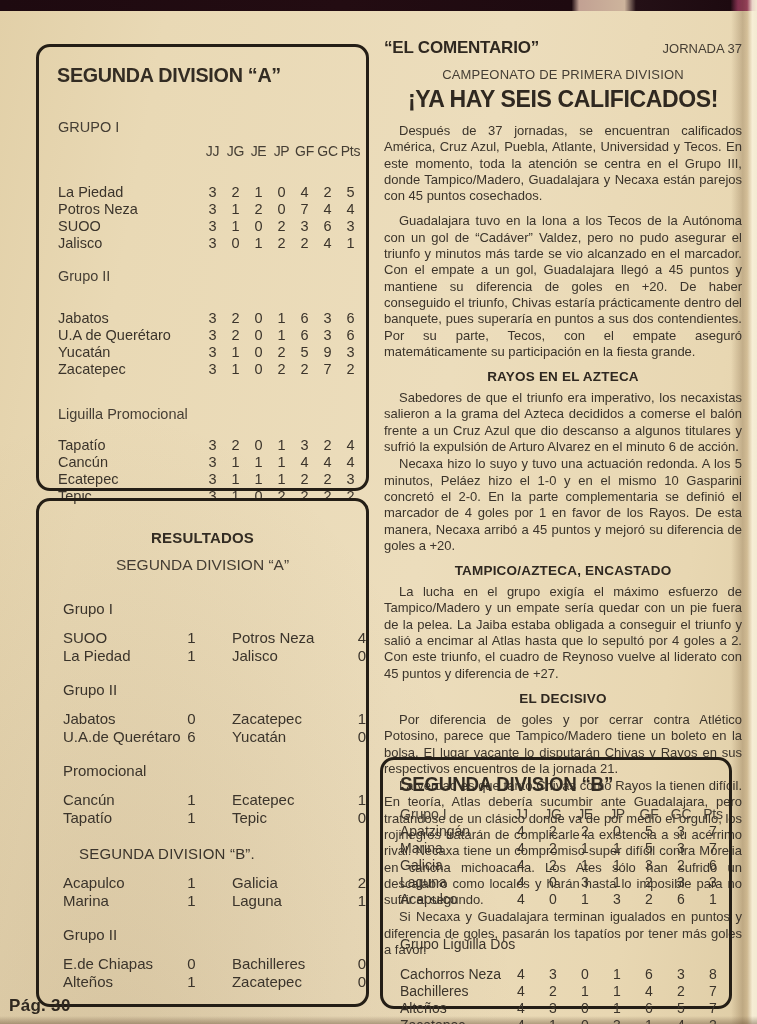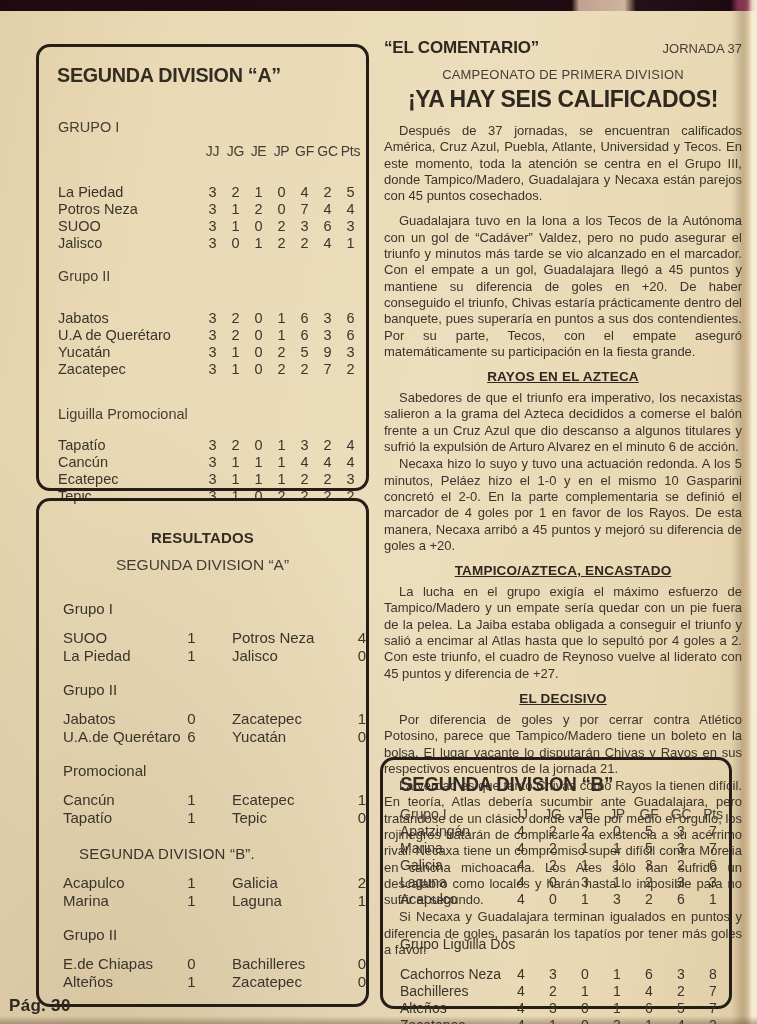--- a/index.html
+++ b/index.html
@@ -84,21 +84,21 @@
     transform:scaleX(.96);letter-spacing:-.4px;white-space:nowrap;
   }
   .para{
     font-size:13px;line-height:16.3px;text-align:justify;text-indent:15px;
     margin:0;color:#3b342b;
   }
   .para + .para{margin-top:1px;}
   .para.gap{margin-top:9px;}
   .sec-head{
     text-align:center;font-weight:bold;font-size:13.5px;
-    margin:9px 0 6px 0;color:#2f2820;letter-spacing:.2px;text-decoration:underline;
+    margin:9px 0 6px 0;color:#2f2820;letter-spacing:.2px;
   }
   #article .intro{margin-top:10px;}
 
   .page-number{
     position:absolute;left:9px;top:996px;font-weight:bold;font-size:17px;
     color:#2f2820;letter-spacing:.3px;
   }
 </style>
 </head>
 <body>

